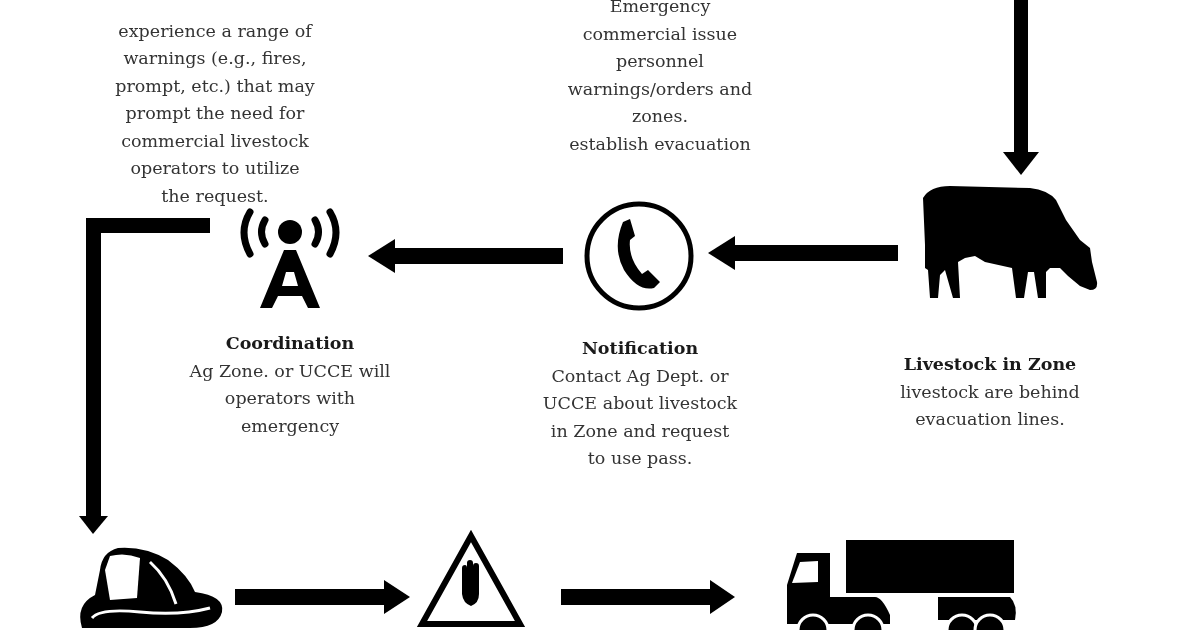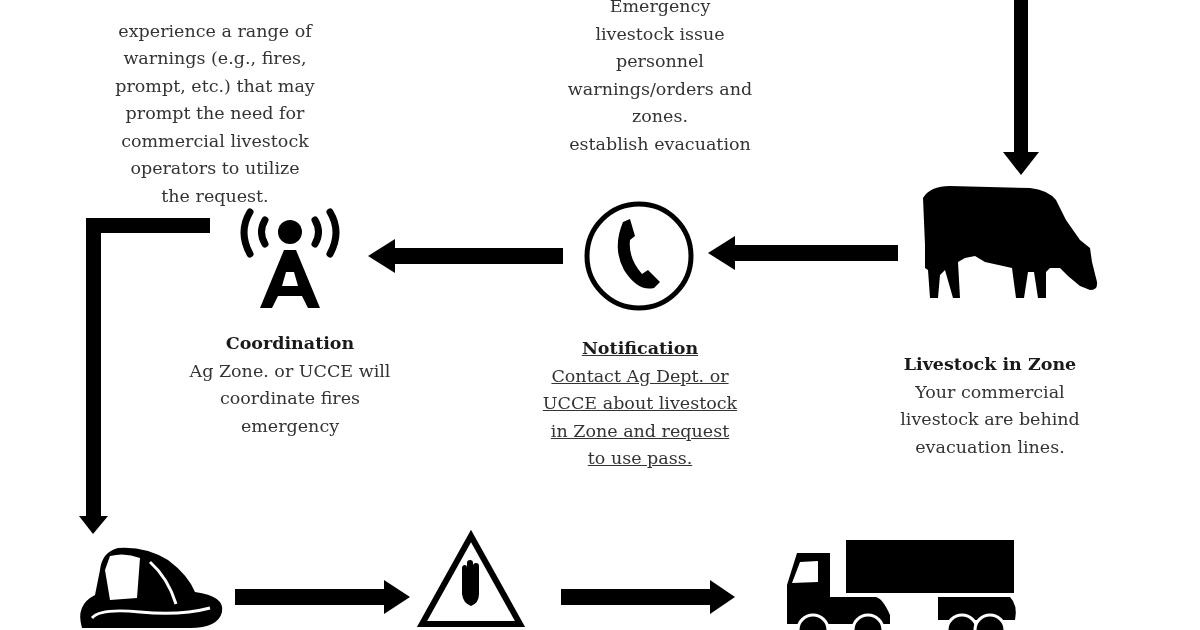--- a/index.html
+++ b/index.html
@@ -19,45 +19,44 @@
   <span class="line">warnings (e.g., fires,</span>
   <span class="line">prompt, etc.) that may</span>
   <span class="line">prompt the need for</span>
   <span class="line">commercial livestock</span>
   <span class="line">operators to utilize</span>
   <span class="line">the request.</span>
 </div>
 
 <div class="txt" style="left:540px; top:-7px; width:240px;">
   <span class="line">Emergency</span>
-  <span class="line">livestock issue</span>
+  <span class="line">commercial issue</span>
   <span class="line">personnel</span>
   <span class="line">warnings/orders and</span>
   <span class="line">zones.</span>
   <span class="line">establish evacuation</span>
 </div>
 
 <div class="txt" style="left:165px; top:330px; width:250px;">
   <span class="title">Coordination</span>
   <span class="line">Ag Zone. or UCCE will</span>
-  <span class="line">coordinate fires</span>
+  <span class="line">operators with</span>
   <span class="line">emergency</span>
 </div>
 
-<div class="txt" style="left:520px; top:335px; width:240px;text-decoration:underline;">
+<div class="txt" style="left:520px; top:335px; width:240px;">
   <span class="title">Notification</span>
   <span class="line">Contact Ag Dept. or</span>
   <span class="line">UCCE about livestock</span>
   <span class="line">in Zone and request</span>
   <span class="line">to use pass.</span>
 </div>
 
 <div class="txt" style="left:860px; top:331px; width:260px;margin-top:20px;">
   <span class="title">Livestock in Zone</span>
-  <span class="line">Your commercial</span>
   <span class="line">livestock are behind</span>
   <span class="line">evacuation lines.</span>
 </div>
 
 <svg class="layer" width="1200" height="630" viewBox="0 0 1200 630">
 
   <g>
     <rect x="1014" y="0" width="14" height="152" fill="#000"></rect>
     <polygon points="1003,152 1039,152 1021,175" fill="#000"></polygon>
   </g>

